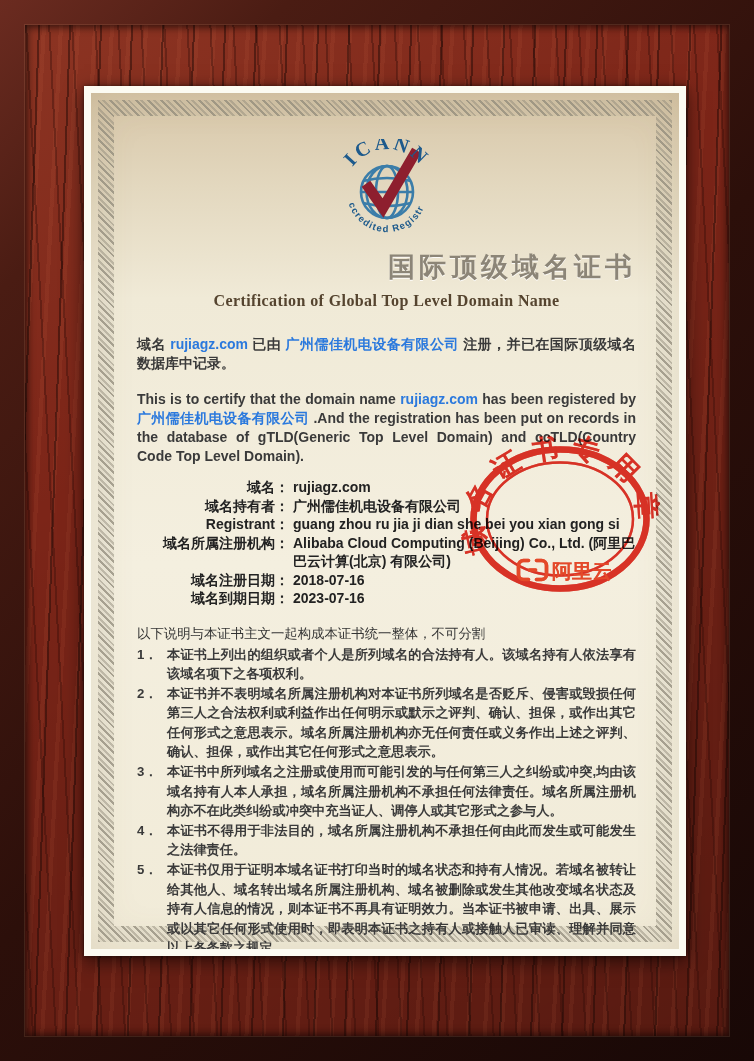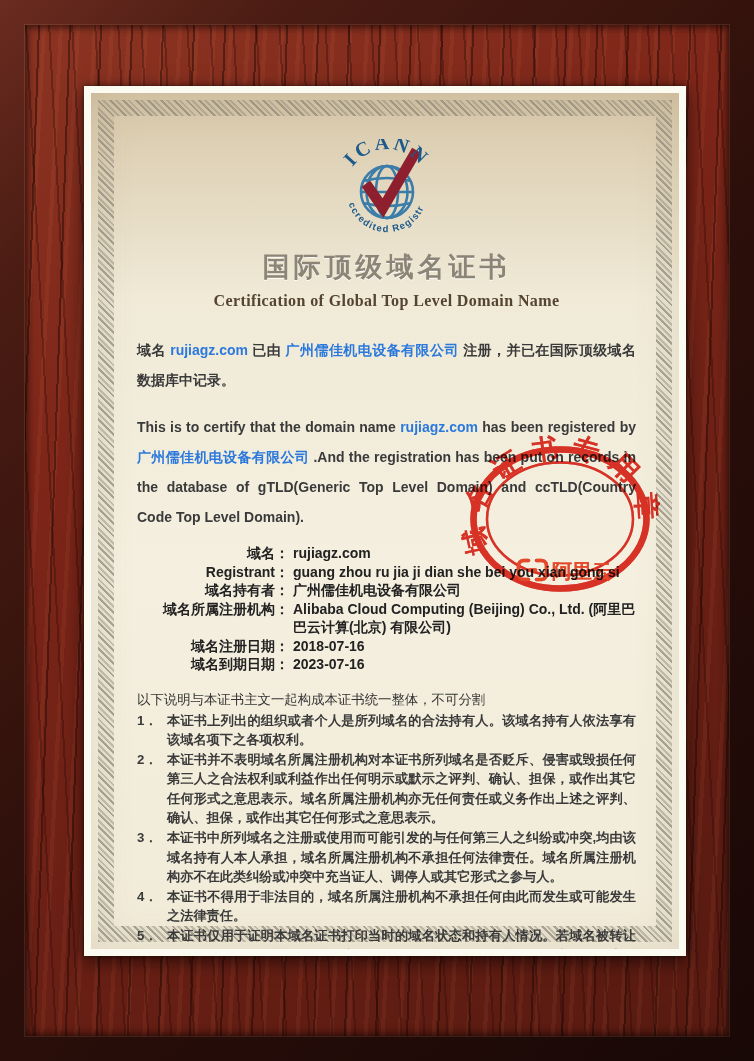--- a/index.html
+++ b/index.html
@@ -47,33 +47,33 @@
       rgba(143,137,121,.5) 4px 6px, rgba(143,137,121,.08) 6px 9px) 16 round;
     pointer-events:none;
   }
   .content{
     position:absolute;left:46px;right:43px;top:40px;bottom:30px;
     color:#343434;
   }
   
   .logo-wrap{text-align:center;margin-top:6px;}
   .title-zh{
-    margin:4px 0 0 0;text-align:center;
+    margin:4px 0 0 0;text-align:right;
     font-size:27px;font-weight:bold;letter-spacing:4px;color:#8c8577;
     text-shadow:0 1px 0 rgba(255,255,255,.85);
   }
   .title-en{
     margin:7px 0 0 0;text-align:center;
     font-family:"Liberation Serif","DejaVu Serif",serif;
     font-size:16px;font-weight:bold;color:#55442f;letter-spacing:.4px;
   }
   
   .para{
     margin:0;text-align:justify;
-    font-size:14px;line-height:30px;font-weight:600;color:#3a3a3a;
+    font-size:14px;line-height:19px;font-weight:600;color:#3a3a3a;
   }
   .para.p1{margin-top:25px;}
   .para.p2{margin-top:17px;}
   .hl{color:#2b79dd;}
   
   .details{margin-top:12px;font-size:14px;line-height:18.5px;font-weight:bold;color:#222;}
   .drow{display:flex;}
   .dlabel{width:152px;flex:none;text-align:right;}
   .dval{flex:1;text-align:left;padding-left:4px;}
   
@@ -136,26 +136,26 @@
 
         <p class="para p1"><span>域名 </span><span class="hl">rujiagz.com</span><span> 已由 </span><span class="hl">广州儒佳机电设备有限公司</span><span> 注册，并已在国际顶级域名数据库中记录。</span></p>
         <p class="para p2"><span>This is to certify that the domain name </span><span class="hl">rujiagz.com</span><span> has been registered by </span><span class="hl">广州儒佳机电设备有限公司</span><span> .And the registration has been put on records in the database of gTLD(Generic Top Level Domain) and ccTLD(Country Code Top Level Domain).</span></p>
 
         <div class="details">
           <div class="drow">
             <span class="dlabel">域名：</span>
             <span class="dval">rujiagz.com</span>
           </div>
           <div class="drow">
+            <span class="dlabel">域名持有者：</span>
+            <span class="dval">广州儒佳机电设备有限公司</span>
+          </div>
+          <div class="drow">
             <span class="dlabel">Registrant：</span>
             <span class="dval">guang zhou ru jia ji dian she bei you xian gong si</span>
-          </div>
-          <div class="drow">
-            <span class="dlabel">域名持有者：</span>
-            <span class="dval">广州儒佳机电设备有限公司</span>
           </div>
           <div class="drow">
             <span class="dlabel">域名所属注册机构：</span>
             <span class="dval">Alibaba Cloud Computing (Beijing) Co., Ltd. (阿里巴巴云计算(北京) 有限公司)</span>
           </div>
           <div class="drow">
             <span class="dlabel">域名注册日期：</span>
             <span class="dval">2018-07-16</span>
           </div>
           <div class="drow">

